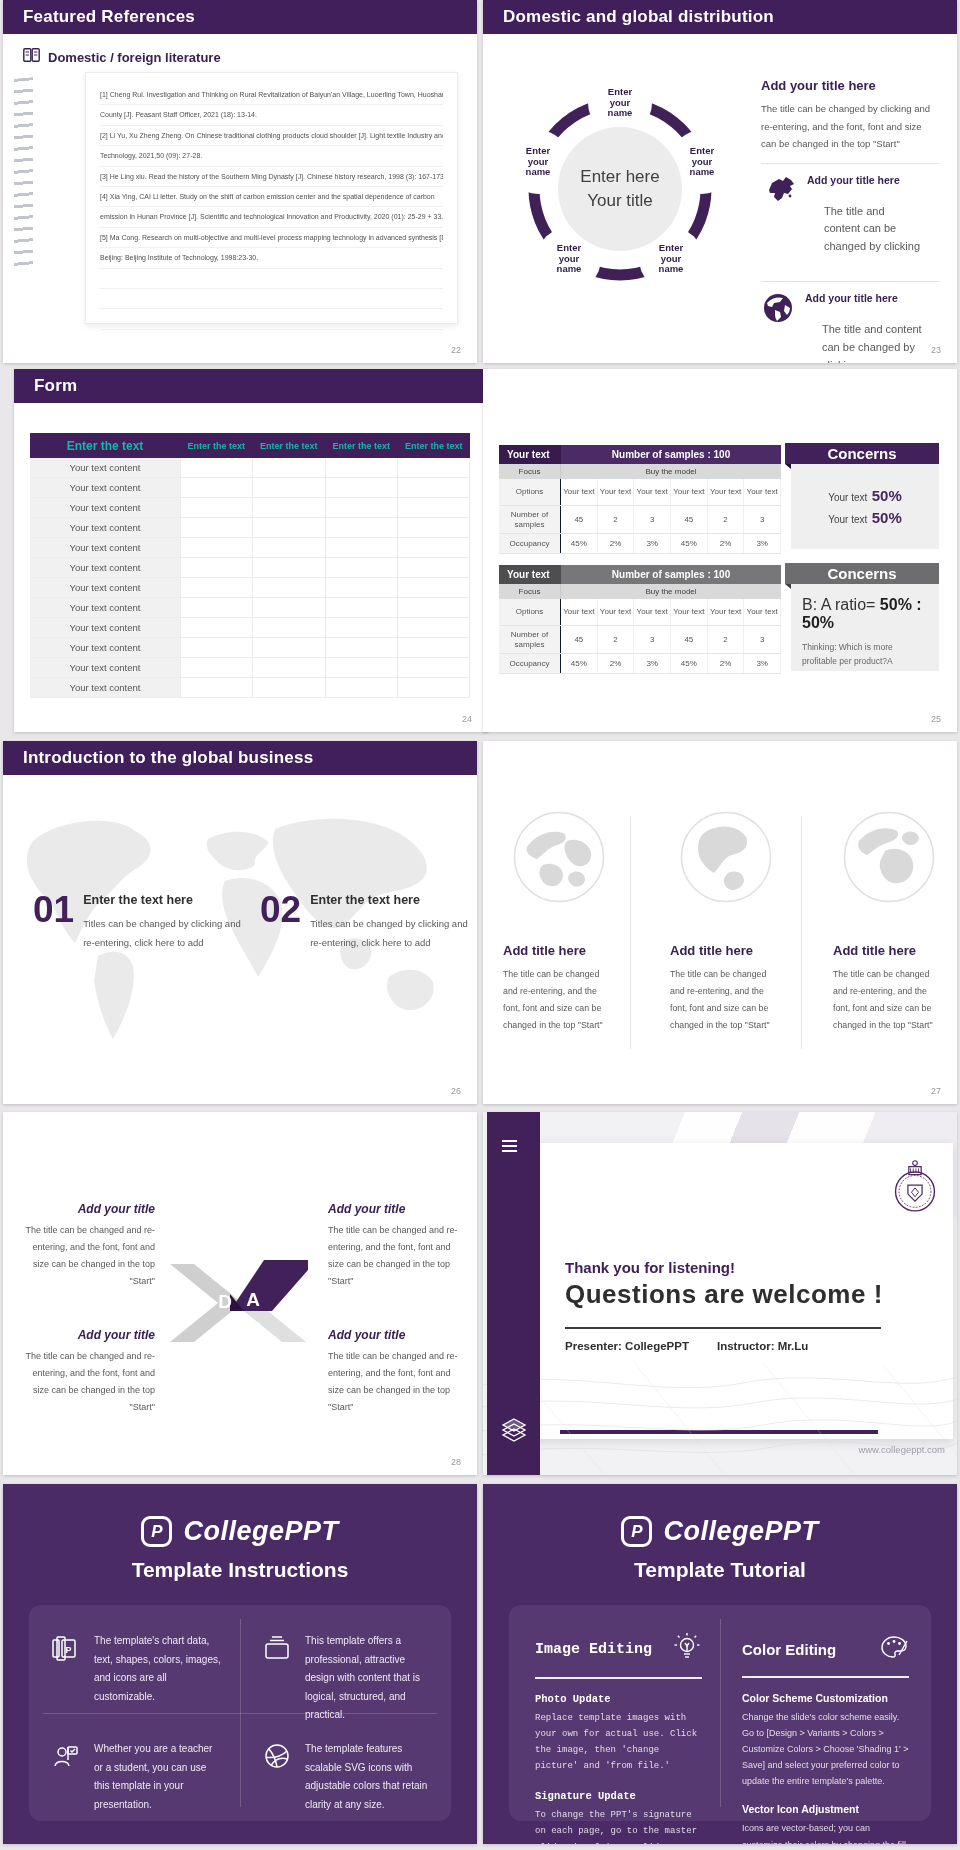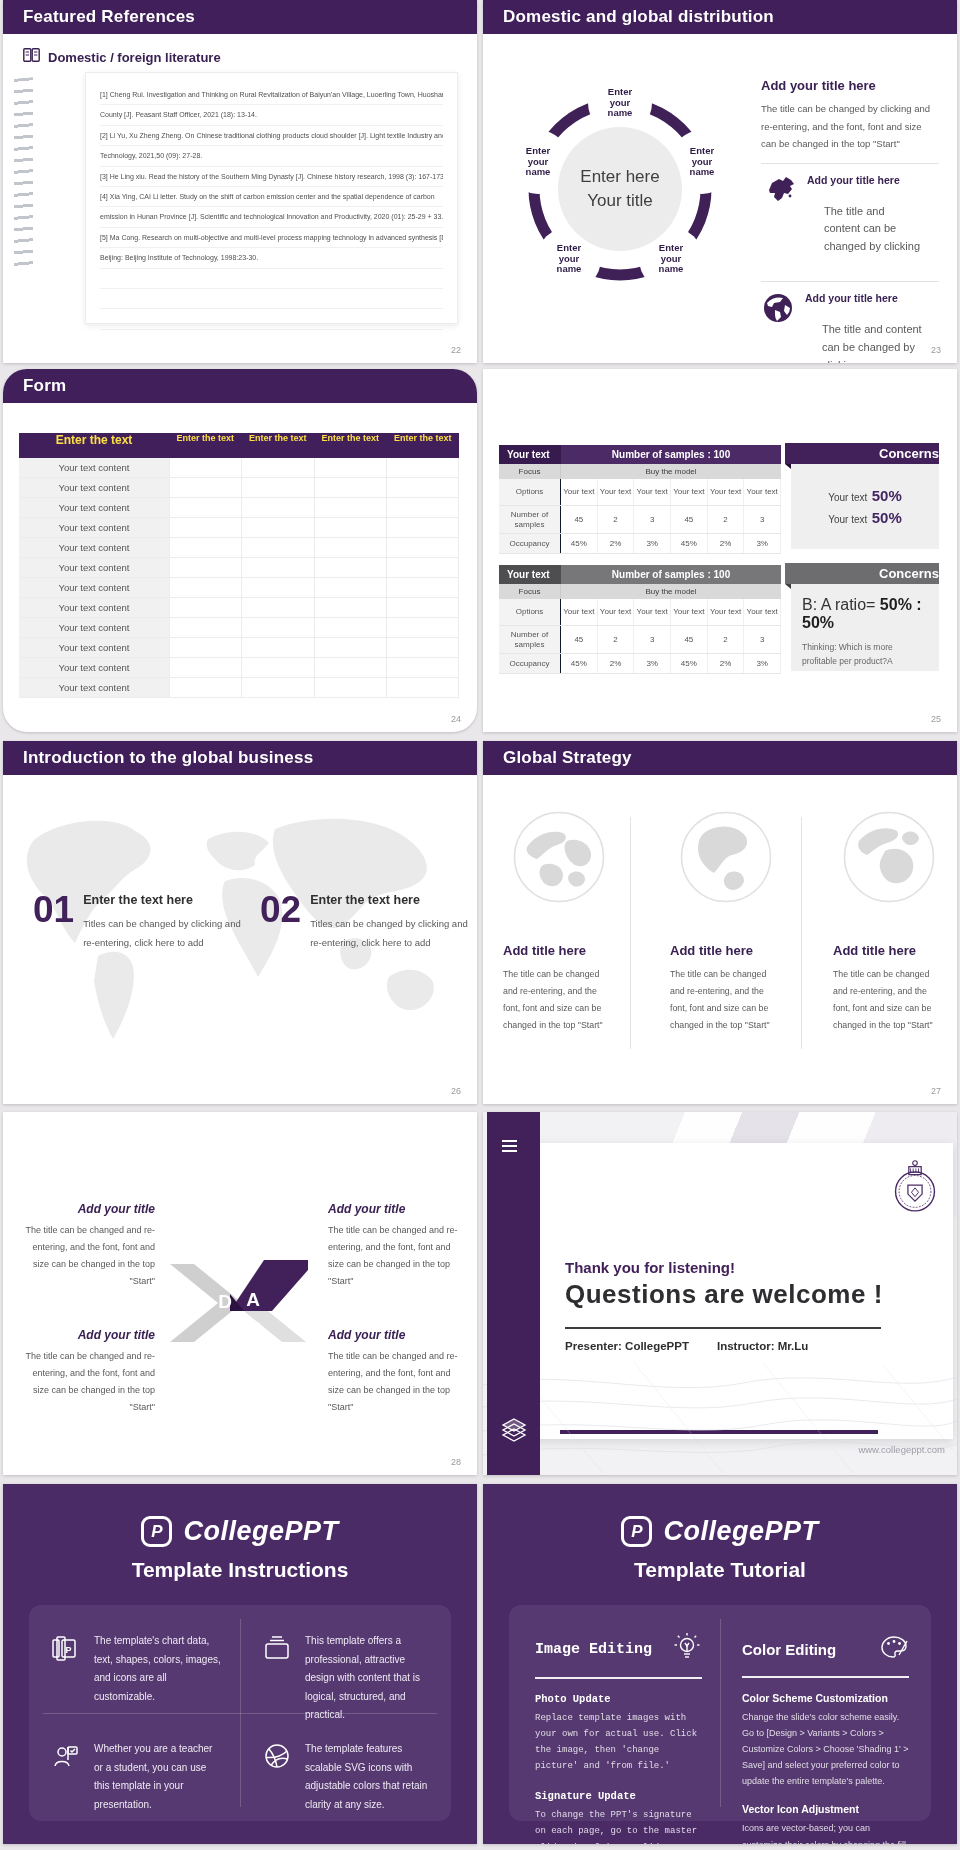--- a/index.html
+++ b/index.html
@@ -23,21 +23,21 @@
   .s2-right{position:absolute;left:278px;top:78px;width:178px;}
   .s2-right h3{margin:0 0 7px;font-size:13px;color:#3a2153;}
   .s2-right .intro{margin:0;font-size:9.5px;color:#595959;line-height:1.85;}
   .s2-item{display:flex;gap:10px;align-items:flex-start;padding:9px 0;border-top:1px solid #e2e2e2;margin-top:10px;}
   .s2-item + .s2-item{margin-top:0;}
   .s2-item h4{margin:1px 0 4px;font-size:10.5px;color:#3a2153;}
   .s2-item p{margin:17px;font-size:11px;color:#595959;line-height:1.6;}
 
   
   .form-table{position:absolute;left:16px;top:64px;width:440px;}
-  .ft-head{display:flex;background:#401f5a;color:#fde047;font-weight:bold;height:25px;align-items:flex-start;text-align:center;}
+  .ft-head{display:flex;background:#401f5a;color:#14b8a6;font-weight:bold;height:25px;align-items:center;text-align:center;}
   .ft-head .c0{width:150px;font-size:12px;}
   .ft-head .c{flex:1;font-size:9px;}
   .ft-row{display:flex;height:19px;border-bottom:1px solid #ececec;border-right:1px solid #ececec;}
   .ft-row .c0{width:150px;background:#f1f1f1;color:#555;font-size:9.5px;line-height:19px;text-align:center;}
   .ft-row .c{flex:1;border-left:1px solid #ececec;background:#fff;}
 
   
   .dc-table{position:absolute;left:16px;width:282px;font-size:8px;color:#555;}
   .dct-head{display:flex;height:19px;color:#fff;font-weight:bold;font-size:10px;}
   .dct-head .corner{width:62px;background:#371a4e;display:flex;align-items:center;padding-left:8px;box-sizing:border-box;}
@@ -46,21 +46,21 @@
   .gray .dct-head .rest{background:#77777a;}
   .dct-focus{display:flex;height:15px;background:#d9d9d9;color:#3f3f3f;}
   .dct-focus .lbl,.dct-focus .val{display:flex;align-items:center;justify-content:center;}
   .dct-focus .lbl{width:62px;border-right:1px solid #c9c9c9;box-sizing:border-box;}
   .dct-focus .val{flex:1;}
   .dct-row{display:flex;border-bottom:1px solid #e6e6e6;}
   .dct-row .lbl{width:62px;background:#f3f3f3;display:flex;align-items:center;justify-content:center;text-align:center;border-right:1px solid #0f172a;box-sizing:border-box;line-height:1.25;}
   .dct-row .val{flex:1;display:flex;align-items:center;justify-content:center;text-align:center;border-right:1px solid #efefef;line-height:1.25;}
   .h26{height:26px;} .h27{height:27px;} .h19{height:19px;}
   .concerns{position:absolute;left:308px;width:148px;}
-  .cc-head{position:relative;width:calc(100% + 6px);margin-left:-6px;height:21px;background:#42215a;color:#fff;font-weight:bold;font-size:13px;text-align:right;line-height:21px;}
+  .cc-head{position:relative;width:calc(100% + 6px);margin-left:-6px;height:21px;background:#42215a;color:#fff;font-weight:bold;font-size:15px;text-align:center;line-height:21px;}
   .cc-head::after{content:"";position:absolute;left:0;top:100%;border-top:5px solid #241031;border-left:6px solid transparent;}
   .concerns.gray2 .cc-head{background:#6d6d70;}
   .concerns.gray2 .cc-head::after{border-top-color:#3f3f41;}
   .cc-body{background:#efeff0;}
   .cc-body1{height:85px;display:flex;flex-direction:column;align-items:center;justify-content:center;gap:4px;}
   .cc-line .small{font-size:10px;color:#444;}
   .cc-line .big{font-size:15px;font-weight:bold;color:#432663;}
   .cc-body2{height:87px;padding:12px 11px 0;box-sizing:border-box;}
   .cc-ratio{font-size:16px;color:#333;margin-bottom:8px;}
   .cc-ratio .b{font-weight:bold;color:#1f1f1f;}
@@ -213,21 +213,21 @@
         </span>
         <div>
           <h4>Add your title here</h4>
           <p>The title and content can be changed by clicking</p>
         </div>
       </div>
     </div>
     <div class="pagenum">23</div>
   </div>
 
-  <div class="cell" style="left:3px;top:369px;border-radius:24px;">
+  <div class="cell" style="left:14px;top:369px;">
     <div class="slide-header">Form</div>
     <div class="form-table">
       <div class="ft-head">
         <div class="c0">Enter the text</div>
         <div class="c">Enter the text</div>
         <div class="c">Enter the text</div>
         <div class="c">Enter the text</div>
         <div class="c">Enter the text</div>
       </div>
       <div class="ft-row">
@@ -437,21 +437,20 @@
       <div class="gb-num">02</div>
       <div class="gb-text">
         <h4>Enter the text here</h4>
         <p>Titles can be changed by clicking and re-entering, click here to add</p>
       </div>
     </div>
     <div class="pagenum">26</div>
   </div>
 
   <div class="cell" style="left:483px;top:741px;">
-    <div class="slide-header">Global Strategy</div>
     <div class="gs-div" style="left:147px;"></div>
     <div class="gs-div" style="left:318px;"></div>
 
     <div class="gs-col" style="left:20px;">
       <div class="gs-globe">
         <svg width="92" height="92" viewBox="0 0 92 92">
             <circle cx="46" cy="46" r="44.5" fill="#fff" stroke="#e1e1e1" stroke-width="1.5"></circle>
             <g fill="#d9d9d9">
               <path d="M14,36 C22,24 38,18 50,22 C56,26 52,32 44,34 C36,36 30,44 24,48 C18,46 12,42 14,36 Z"></path>
               <path d="M54,30 C64,26 76,32 78,42 C79,52 70,58 62,54 C54,50 48,36 54,30 Z"></path>

